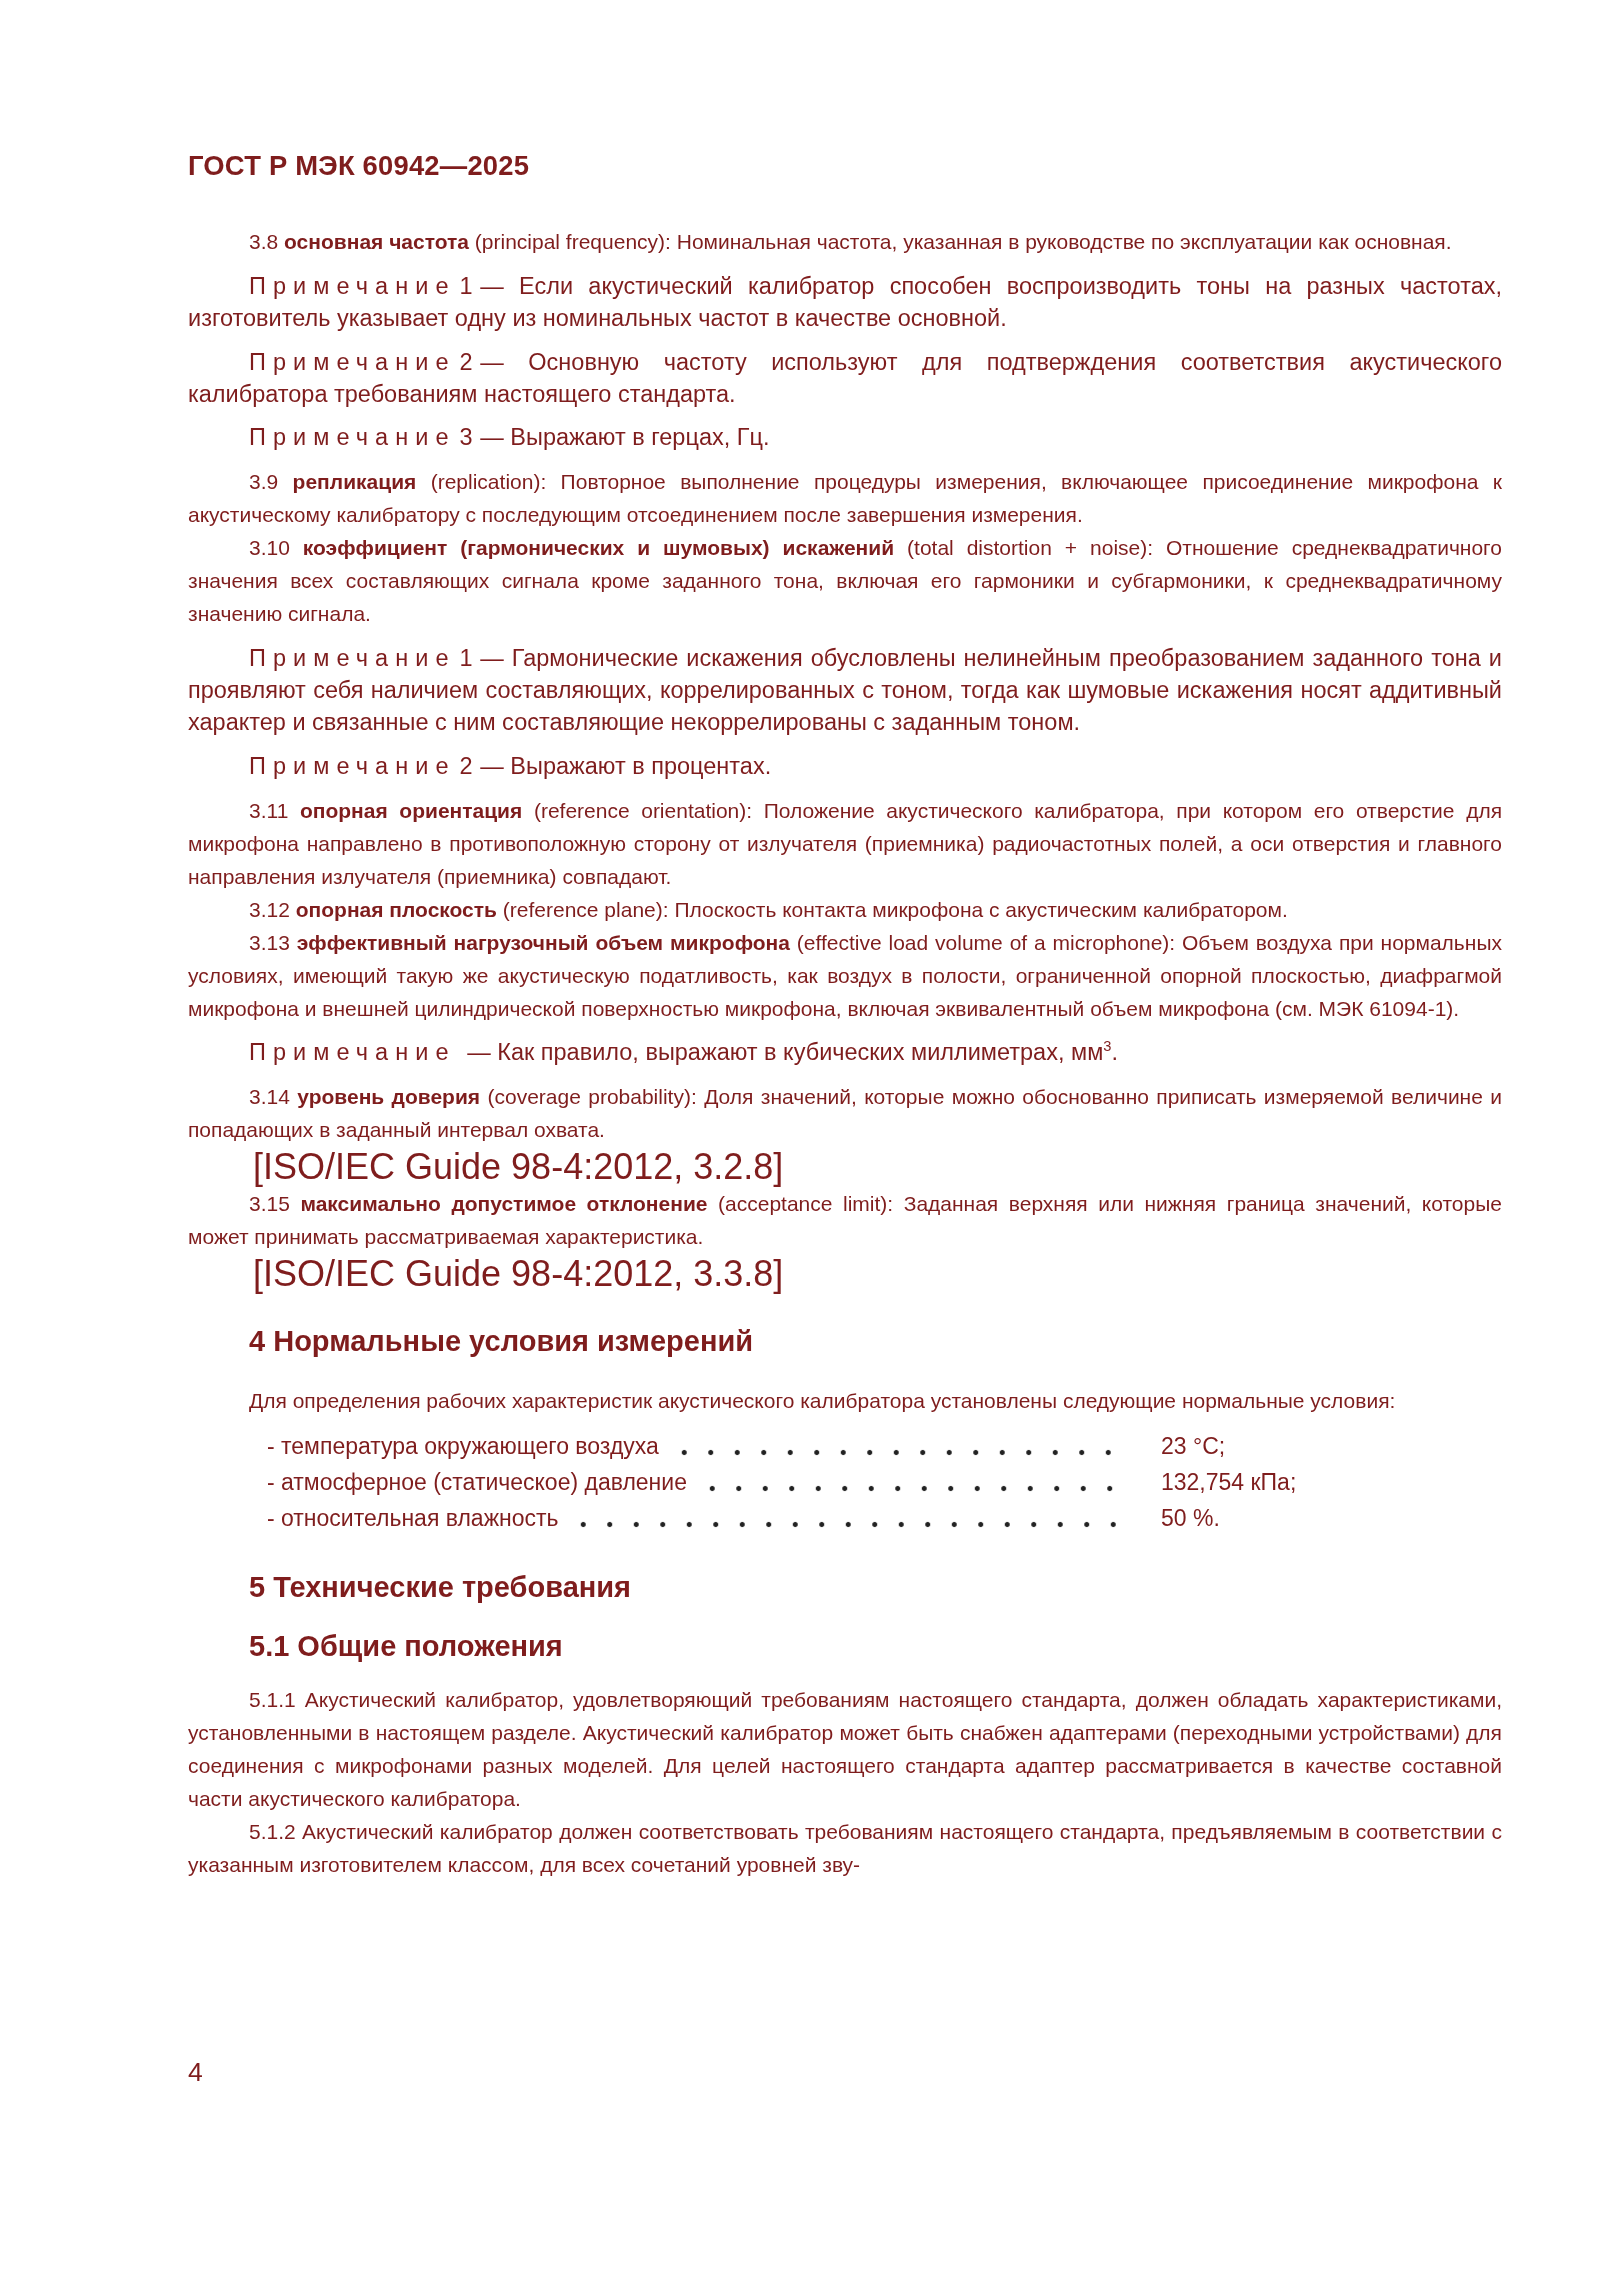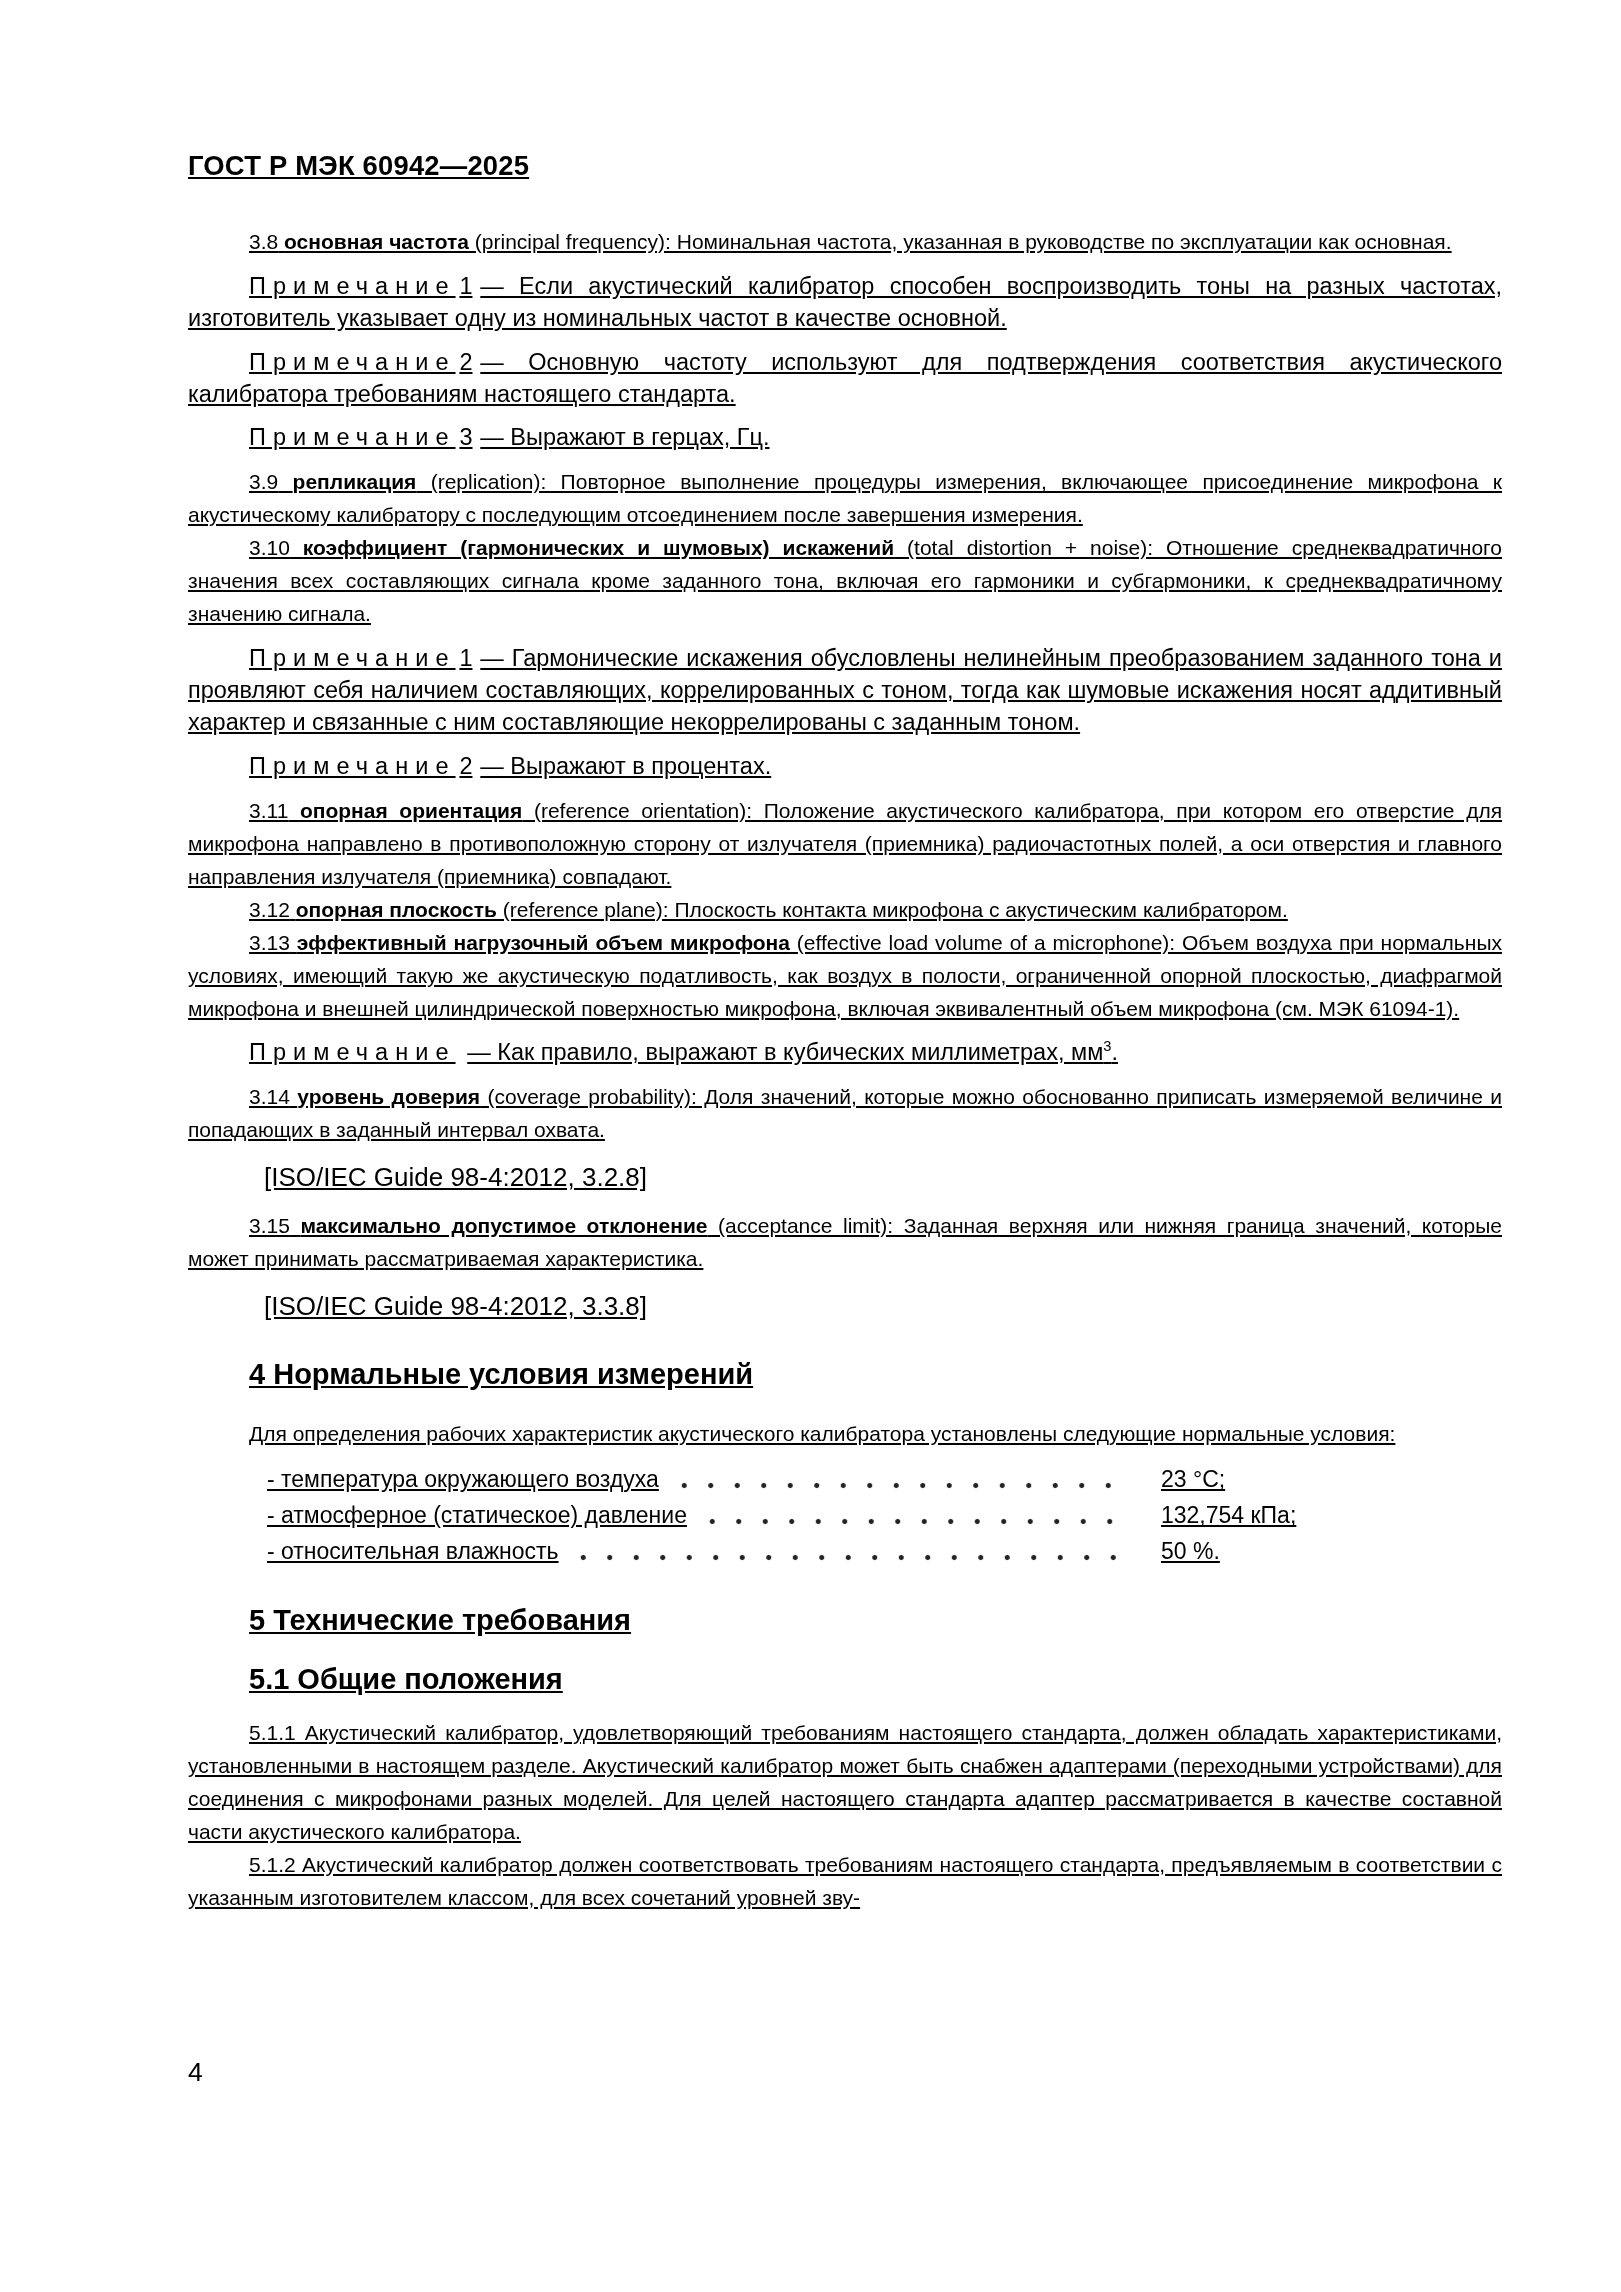--- a/index.html
+++ b/index.html
@@ -9,43 +9,42 @@
   }
   .page {
     position: relative;
     width: 1621px;
     height: 2293px;
     margin: 0 auto;
     background: #ffffff;
     box-sizing: border-box;
     padding: 149px 119px 18px 188px;
     font-family: "Liberation Sans", "DejaVu Sans", sans-serif;
-    color: #000000;
+    color: #7f1d1d;
     overflow: hidden;
-    text-decoration: underline;
   }
   .doc-header {
     font-size: 27.4px;
     font-weight: bold;
     line-height: 33px;
     margin: 0 0 43px 0;
     letter-spacing: 0.2px;
   }
   p.body {
     font-size: 21px;
     line-height: 33px;
     text-align: justify;
     text-indent: 61px;
     margin: 0;
   }
   p.ref {
-    font-size: 26px;
+    font-size: 36px;
     line-height: 33px;
     text-indent: 61px;
-    margin: 15px;
+    margin: 4px;
   }
   p.note {
     font-size: 23.5px;
     line-height: 32px;
     text-align: justify;
     text-indent: 61px;
     margin: 11.8px 0;
   }
   .note-label { letter-spacing: 0.30em; }
   .note-no { margin: 0 7.8px 0 3.9px; }

